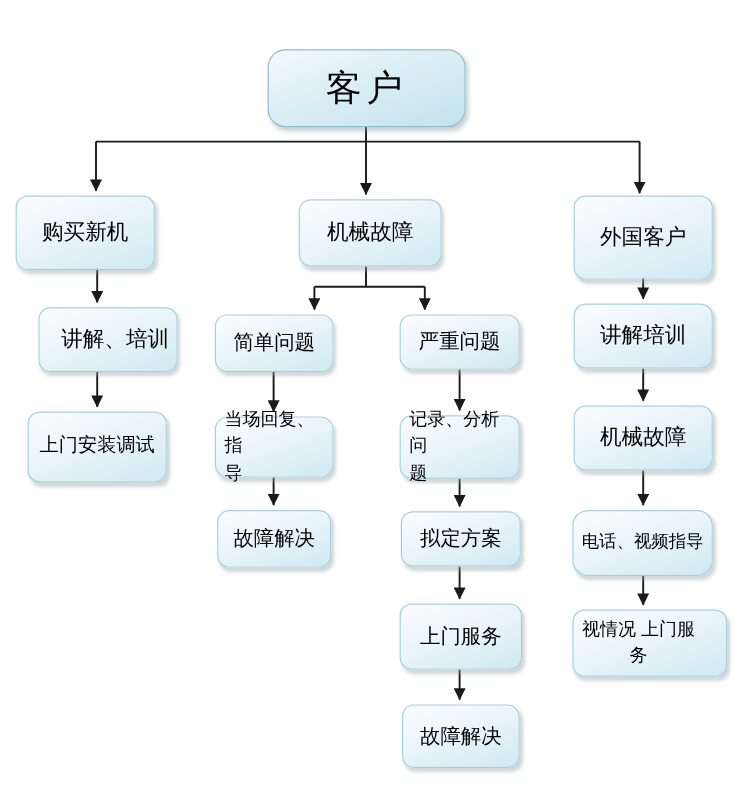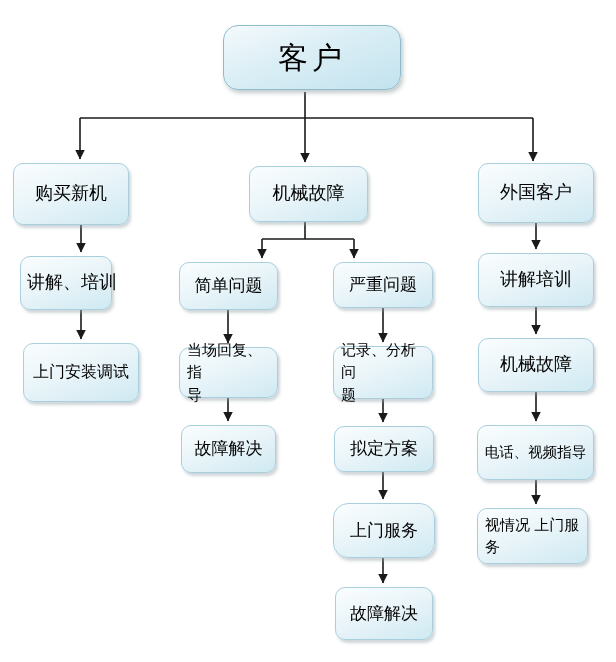--- a/index.html
+++ b/index.html
@@ -88,40 +88,40 @@
     </g>
 
     <g>
       <line x1="536" y1="221" x2="536" y2="249" marker-end="url(#arw)"></line>
       <line x1="536" y1="307" x2="536" y2="334" marker-end="url(#arw)"></line>
       <line x1="536" y1="392" x2="536" y2="421" marker-end="url(#arw)"></line>
       <line x1="536" y1="480" x2="536" y2="504" marker-end="url(#arw)"></line>
     </g>
   </svg>
 
-  <div class="node root" style="left:223px; top:25px;  width:178px; height:65px;">客户</div>
+  <div class="node root" style="left:223px; top:41px;  width:165px; height:65px;">客户</div>
 
   <div class="node" style="left:13px;  top:163px; width:116px; height:62px;">购买新机</div>
-  <div class="node" style="left:20px;  top:256px; width:92px; height:54px;padding-left:12px;">讲解、培训</div>
+  <div class="node" style="left:32px;  top:256px; width:116px; height:54px;padding-left:12px;">讲解、培训</div>
   <div class="node f16" style="left:23px;  top:343px; width:116px; height:59px;">上门安装调试</div>
 
   <div class="node" style="left:249px; top:166px; width:119px; height:56px;">机械故障</div>
 
   <div class="node f17" style="left:179px; top:262px; width:99px;  height:48px;">简单问题</div>
   <div class="node multiline" style="left:179px; top:347px; width:99px;  height:51px;border-radius:11px;">当场回复、指
 导</div>
   <div class="node f17" style="left:181px; top:425px; width:95px;  height:48px;">故障解决</div>
 
   <div class="node f17" style="left:333px; top:262px; width:100px; height:46px;">严重问题</div>
   <div class="node f17" style="left:334px; top:426px; width:100px; height:46px;">拟定方案</div>
   <div class="node multiline" style="left:333px; top:346px; width:100px; height:53px;">记录、分析问
 题</div>
-  <div class="node f17" style="left:333px; top:503px; width:102px; height:55px;border-radius:15px;">上门服务</div>
+  <div class="node f17" style="left:333px; top:503px; width:102px; height:55px;">上门服务</div>
   <div class="node f17" style="left:335px; top:587px; width:98px;  height:53px;">故障解决</div>
 
-  <div class="node" style="left:478px; top:163px; width:116px; height:60px;">外国客户</div>
+  <div class="node" style="left:478px; top:163px; width:116px; height:70px;">外国客户</div>
   <div class="node" style="left:478px; top:253px; width:116px; height:54px;">讲解培训</div>
   <div class="node" style="left:478px; top:338px; width:116px; height:54px;">机械故障</div>
-  <div class="node f14" style="left:477px; top:425px; width:117px; height:55px;">电话、视频指导</div>
-  <div class="node multiline" style="left:477px; top:508px; width:111px; height:56px;">视情况 上门服
+  <div class="node f14" style="left:477px; top:425px; width:117px; height:55px;border-radius:13px;">电话、视频指导</div>
+  <div class="node multiline" style="left:477px; top:508px; width:129px; height:56px;text-align:center;">视情况 上门服
 务</div>
 
 </div>
 
 </body></html>

